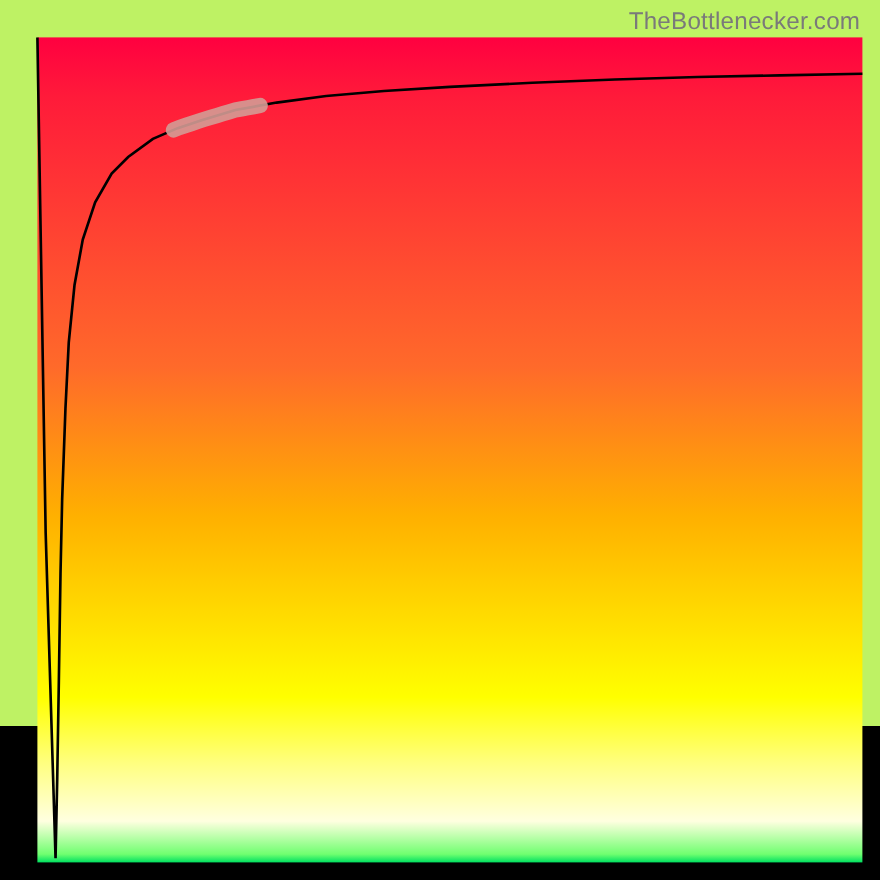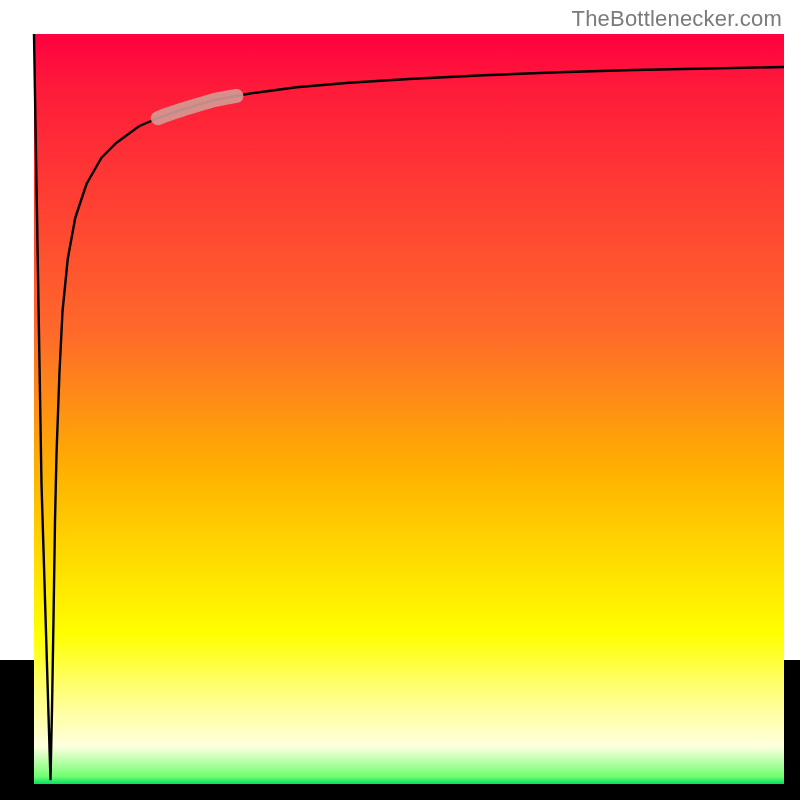--- a/index.html
+++ b/index.html
@@ -8,21 +8,21 @@
     width: 800px;
     height: 800px;
     background: #000;
     overflow: hidden;
     font-family: Arial, Helvetica, sans-serif;
   }
   .frame {
     position: relative;
     width: 800px;
     height: 660px;
-    background: #ffffff;
+    background: #bef264;
   }
   .plot {
     position: absolute;
     left: 34px;
     top: 34px;
     width: 750px;
     height: 750px;
     
     background: linear-gradient(
       to bottom,

